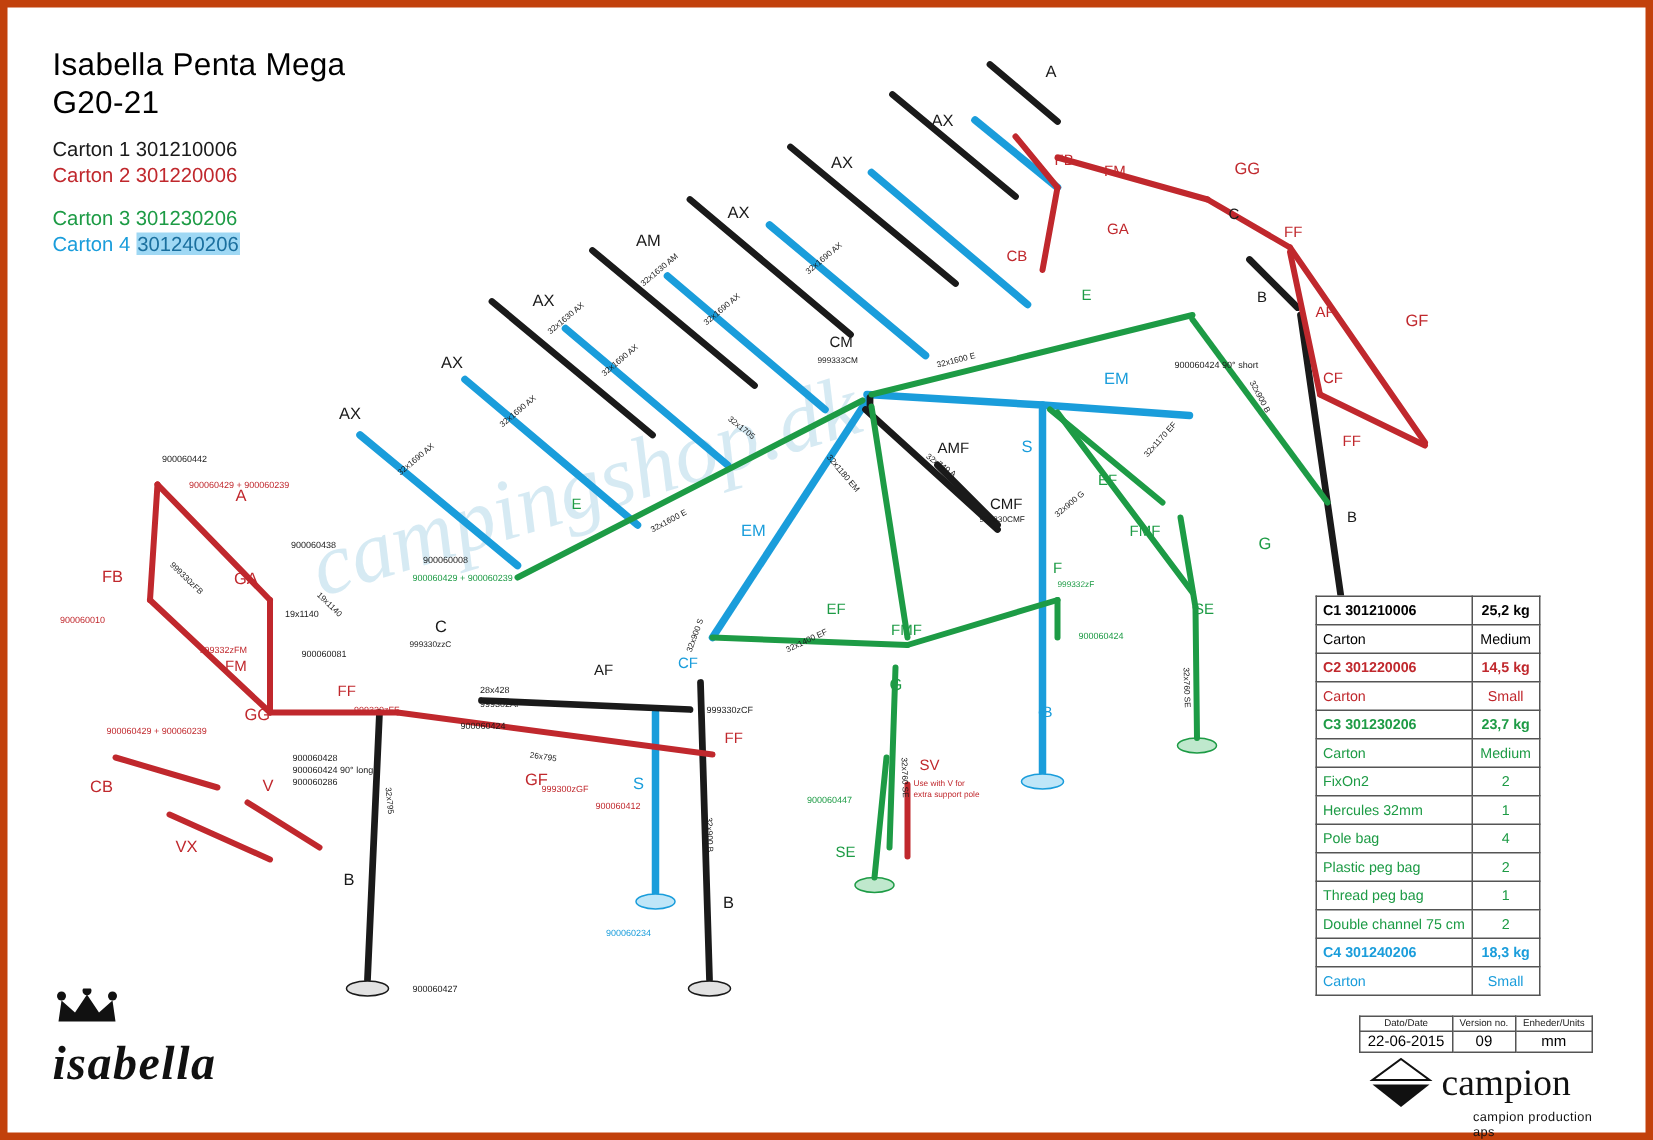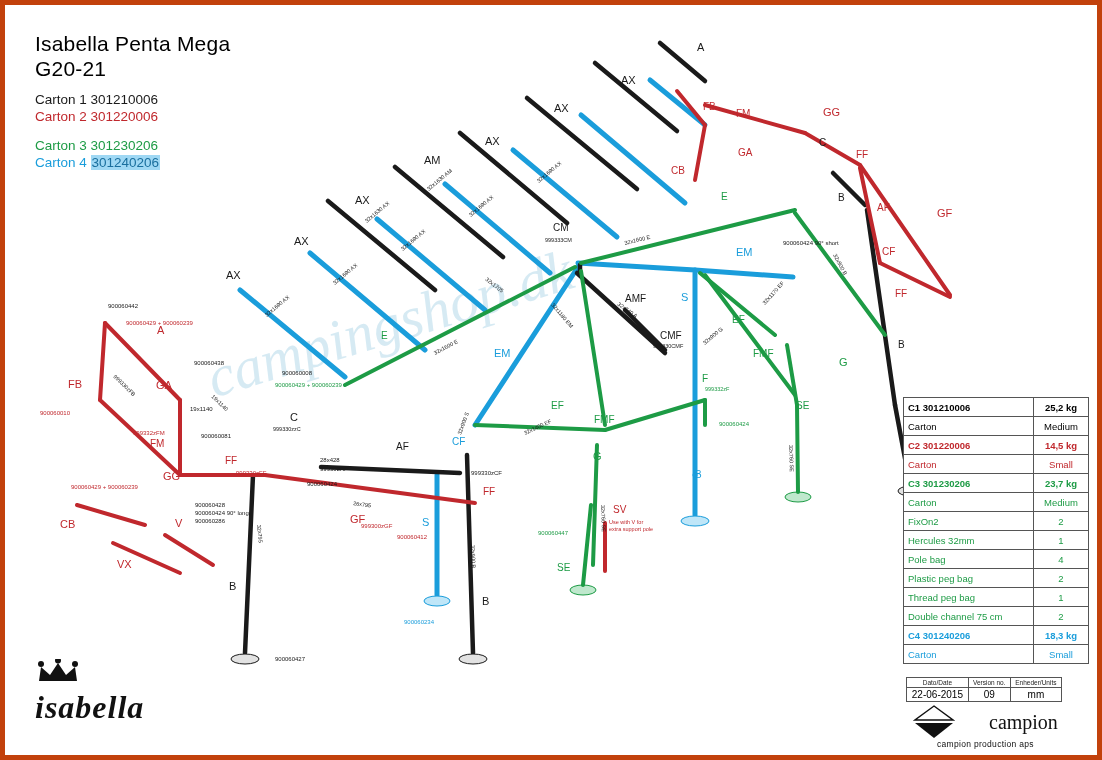--- a/index.html
+++ b/index.html
@@ -71,23 +71,23 @@
     width: 1102px;
     height: 760px;
   }
   #drawing text {
     font-family: "Liberation Sans", sans-serif;
   }
 
   
   .parts-table {
     position: absolute;
-    left: 898px;
+    left: 872px;
     top: 392px;
-    width: 186px;
+    width: 150px;
     border-collapse: collapse;
     font-size: 9.5px;
     background: #fff;
   }
   .parts-table td {
     border: 1px solid #555;
     padding: 2px 4px;
     height: 14px;
     white-space: nowrap;
   }
@@ -137,24 +137,23 @@
   }
   .campion-logo {
     position: absolute;
     left: 908px;
     top: 700px;
     width: 165px;
     height: 48px;
   }
   .campion-word {
     font-family: "Liberation Serif", serif;
-    font-size: 20px;
+    font-size: 25px;
     color: #111;
     line-height: 25px;
-    margin-left: 28px;
   }
   .campion-sub {
     font-family: "Liberation Sans", sans-serif;
     font-size: 8.5px;
     color: #111;
     letter-spacing: .3px;
   }
 </style>
 </head>
 <body>
@@ -491,16 +490,16 @@
   <div class="campion-logo">
     <div style="display:flex; align-items:center; gap:6px;">
       <svg width="42" height="34" viewBox="0 0 42 34">
         <path d="M21 1 L40 15 L2 15 Z" fill="none" stroke="#111" stroke-width="1.4"></path>
         <path d="M2 18 L40 18 L21 33 Z" fill="#111"></path>
       </svg>
       <div>
         <div class="campion-word">campion</div>
       </div>
     </div>
-    <div class="campion-sub" style="margin-left:24px;">campion production aps</div>
+    <div class="campion-sub" style="margin-left:69px;">campion production aps</div>
   </div>
 
 </div>
 
 </body></html>

